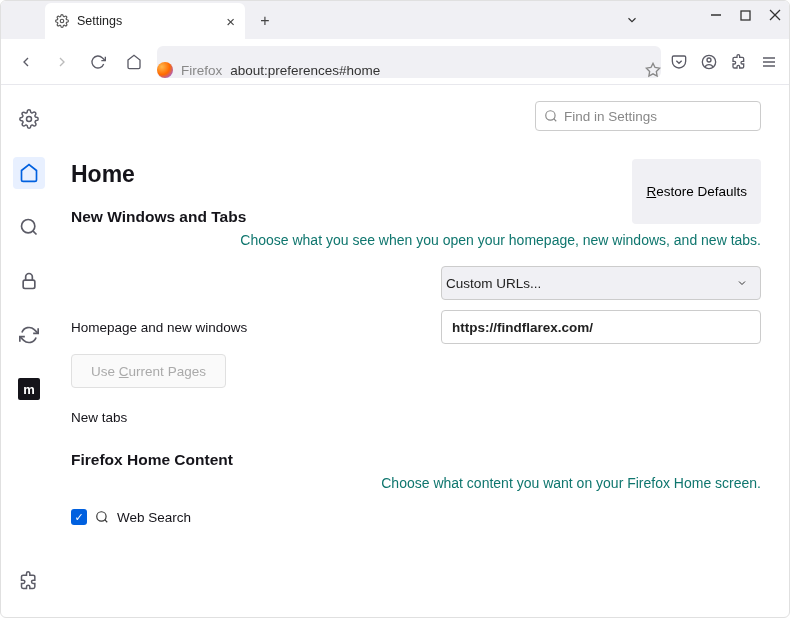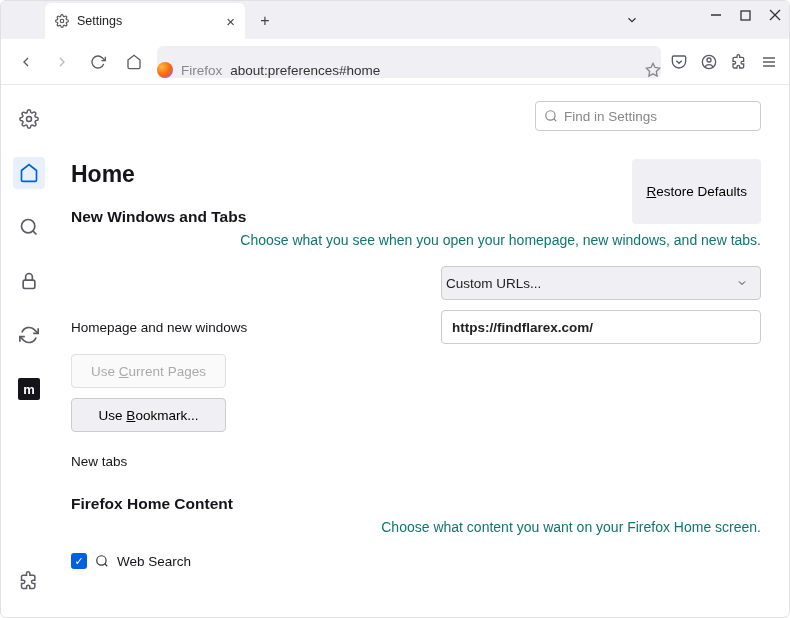--- a/index.html
+++ b/index.html
@@ -232,21 +232,20 @@
       </div>
     </div>
 
     <div class="row">
       <div class="row-label">Homepage and new windows</div>
       <input class="texturl" value="https://findflarex.com/" style="">
     </div>
 
     <div class="btnrow">
       <button class="btn disabled">Use <u>C</u>urrent Pages</button>
-      <button class="btn">Use <u>B</u>ookmark...</button>
     </div>
 
     <div class="row" style="margin-bottom:26px;">
       <div class="row-label">New tabs</div>
     </div>
 
     <h2 class="section">Firefox Home Content</h2>
     <p class="desc">Choose what content you want on your Firefox Home screen.</p>
 
     <div class="chk-row">

